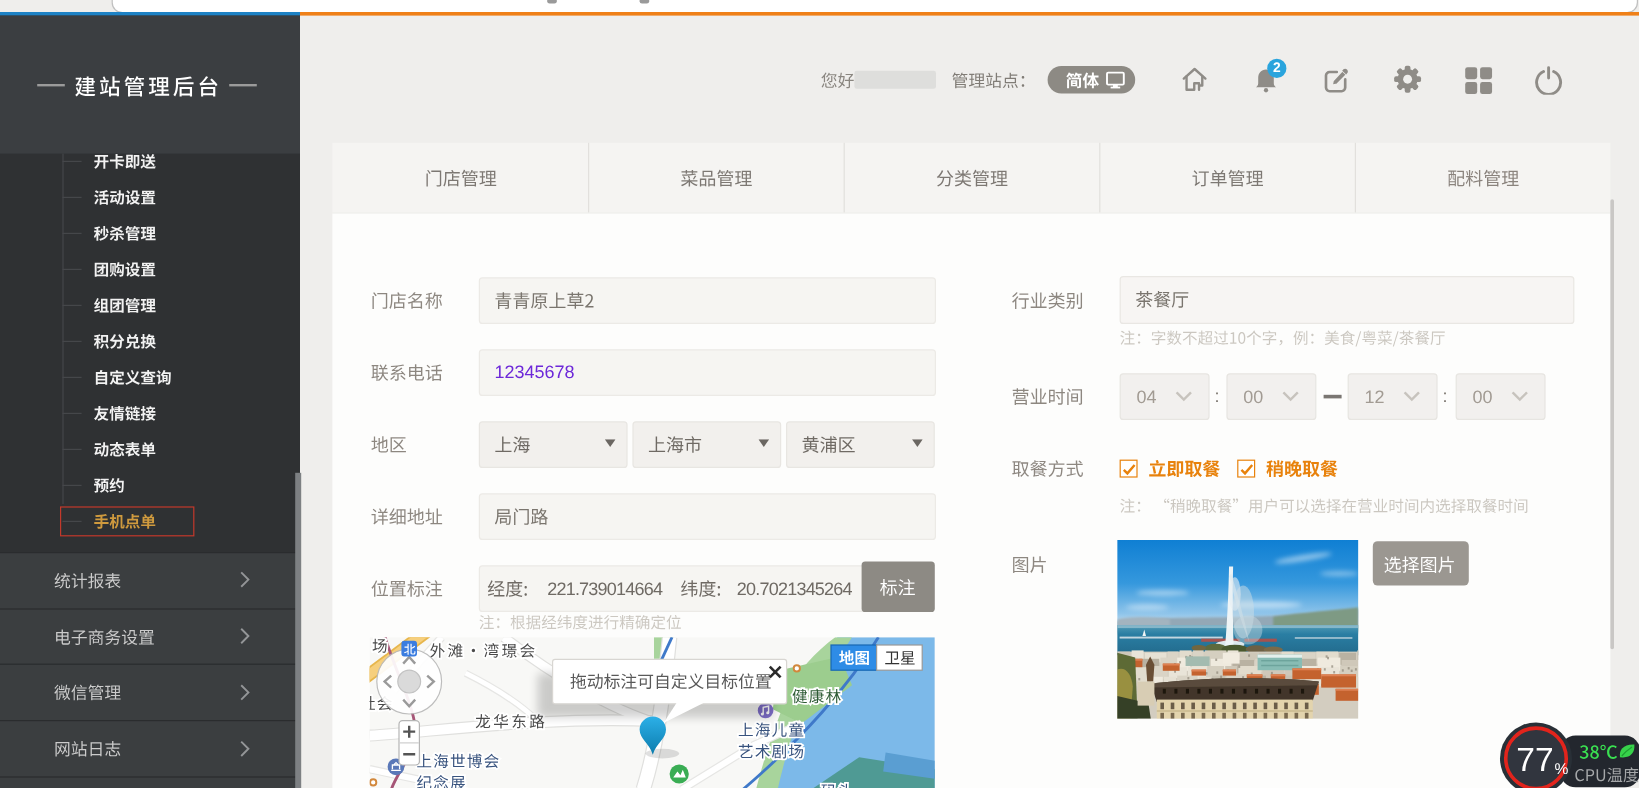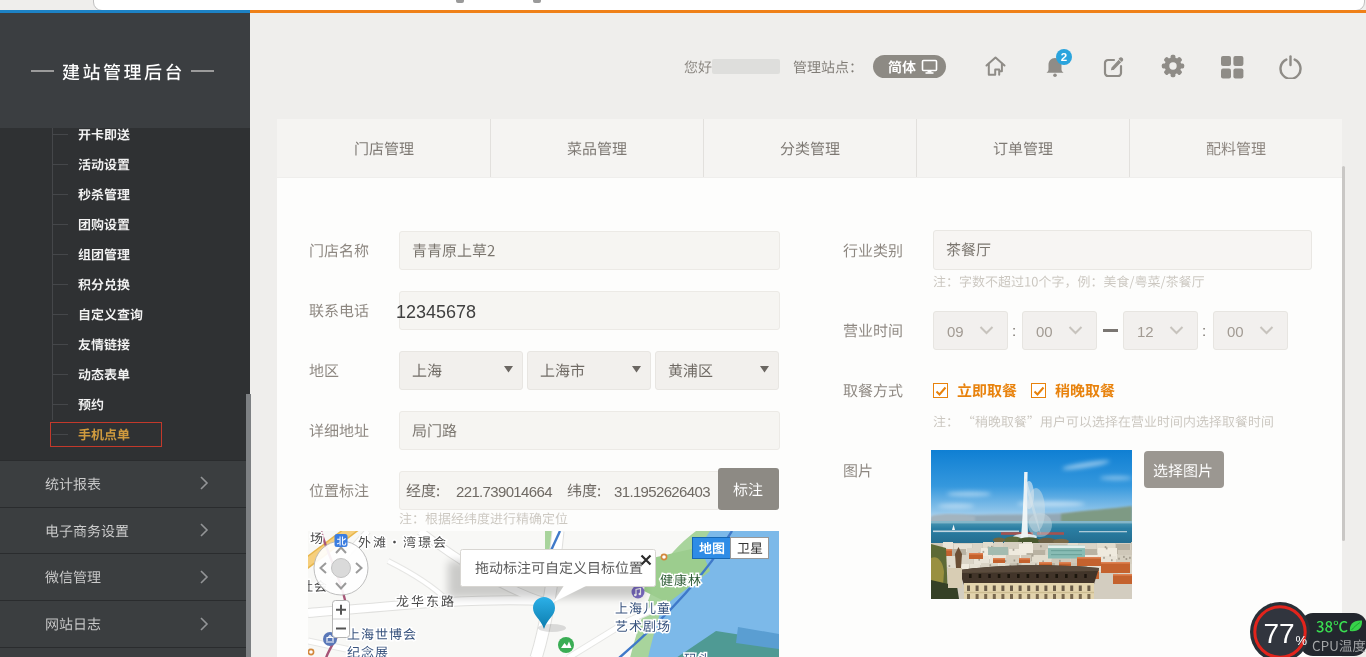--- a/index.html
+++ b/index.html
@@ -393,21 +393,21 @@
           <path transform="translate(0,0)" d="M733 336V265H274V336ZM200 394V-82H274V84H733V3C733 -12 728 -16 711 -17C695 -18 635 -18 574 -16C584 -34 595 -59 599 -78C681 -78 734 -78 767 -68C798 -58 808 -39 808 2V394ZM274 211H733V138H274ZM460 840V773H124V714H460V647H158V589H460V517H59V457H941V517H536V589H845V647H536V714H887V773H536V840Z"></path>
           <path transform="translate(1000,0)" d="M733 336V265H274V336ZM200 394V-82H274V84H733V3C733 -12 728 -16 711 -17C695 -18 635 -18 574 -16C584 -34 595 -59 599 -78C681 -78 734 -78 767 -68C798 -58 808 -39 808 2V394ZM274 211H733V138H274ZM460 840V773H124V714H460V647H158V589H460V517H59V457H941V517H536V589H845V647H536V714H887V773H536V840Z"></path>
           <path transform="translate(2000,0)" d="M369 402H788V308H369ZM369 552H788V459H369ZM699 165C759 100 838 11 876 -42L940 -4C899 48 818 135 758 197ZM371 199C326 132 260 56 200 4C219 -6 250 -26 264 -37C320 17 390 102 442 175ZM131 785V501C131 347 123 132 35 -21C53 -28 85 -48 99 -60C192 101 205 338 205 501V715H943V785ZM530 704C522 678 507 642 492 611H295V248H541V4C541 -8 537 -13 521 -13C506 -14 455 -14 396 -12C405 -32 416 -59 419 -79C496 -79 545 -79 576 -68C605 -57 614 -36 614 3V248H864V611H573C588 636 603 664 617 691Z"></path>
           <path transform="translate(3000,0)" d="M427 825V43H51V-32H950V43H506V441H881V516H506V825Z"></path>
           <path transform="translate(4000,0)" d="M244 399H754V311H244ZM244 542H754V456H244ZM172 602V251H459V154H56V86H459V-78H534V86H947V154H534V251H830V602ZM62 766V698H291V621H364V698H634V621H707V698H941V766H707V840H634V766H364V840H291V766Z"></path>
           <path transform="translate(5000,0)" d="M44 0H505V79H302C265 79 220 75 182 72C354 235 470 384 470 531C470 661 387 746 256 746C163 746 99 704 40 639L93 587C134 636 185 672 245 672C336 672 380 611 380 527C380 401 274 255 44 54Z"></path>
         </g>
       </svg>
     </div>
 <div class="ab" style="left:399px;top:290.5px;width:381px;height:39px;background:#f6f5f2;border:1px solid #eceae6;border-radius:3px;box-sizing:border-box"></div>
-<div class="ab" style="left:396px;top:302px;font-size:18px;color:#404040">12345678</div>
+<div class="ab" style="left:412px;top:302px;font-size:15px;color:#6d28d9">12345678</div>
 <div class="ab" style="left:399px;top:350.5px;width:124px;height:39px;background:#f2f0ed;border:1px solid #e8e6e2;border-radius:3px;box-sizing:border-box"></div>
 <div class="ab" style="left:412px;top:363.1px">
       <svg width="30.0" height="17.2" style="display:block;overflow:visible">
         <g transform="translate(0,13.2) scale(0.015,-0.015)" fill="#6f6a64">
           <path transform="translate(0,0)" d="M427 825V43H51V-32H950V43H506V441H881V516H506V825Z"></path>
           <path transform="translate(1000,0)" d="M95 775C155 746 231 701 268 668L312 725C274 757 198 801 138 826ZM42 484C99 456 171 411 206 379L249 437C212 468 141 510 83 536ZM72 -22 137 -63C180 31 231 157 268 263L210 304C169 189 112 57 72 -22ZM557 469C599 437 646 390 668 356H458L475 497H821L814 356H672L713 386C691 418 641 465 600 497ZM285 356V287H378C366 204 353 126 341 67H786C780 34 772 14 763 5C754 -7 744 -10 726 -10C707 -10 660 -9 608 -4C620 -22 627 -50 629 -69C677 -72 727 -73 755 -70C785 -67 806 -60 826 -34C839 -17 850 13 859 67H935V132H868C872 174 876 225 880 287H963V356H884L892 526C892 537 893 562 893 562H412C406 500 397 428 387 356ZM448 287H810C806 223 802 172 797 132H426ZM532 257C575 220 627 167 651 132L696 164C672 199 620 250 575 284ZM442 841C406 724 344 607 273 532C291 522 324 502 338 490C376 535 413 593 446 658H938V727H479C492 758 504 790 515 822Z"></path>
         </g>
       </svg>
     </div>
 <svg class="ab" style="left:504px;top:366px" width="9" height="7">
@@ -462,21 +462,21 @@
 <div class="ab" style="left:456px;top:482.5px;font-size:15px;letter-spacing:-0.65px;color:#6f6a64">221.739014664</div>
 <div class="ab" style="left:567px;top:483.1px">
       <svg width="34.2" height="17.2" style="display:block;overflow:visible">
         <g transform="translate(0,13.2) scale(0.015,-0.015)" fill="#6f6a64">
           <path transform="translate(0,0)" d="M45 53 59 -19C153 7 280 41 402 73L395 137C265 104 132 72 45 53ZM62 423C76 430 98 436 221 454C178 387 138 334 120 314C89 277 67 252 47 248C55 230 65 196 69 182C88 194 120 204 366 257C364 272 364 300 366 319L168 280C241 370 314 480 377 590L320 627C302 591 282 554 261 519L133 505C192 591 249 701 294 808L229 840C188 718 116 587 94 554C72 520 56 497 39 492C46 473 58 438 62 423ZM616 841V704H409V634H616V525H431V455H616V341H392V271H616V-78H693V271H878C870 148 860 100 847 85C841 77 833 76 821 76C808 76 781 76 749 79C758 62 765 35 766 16C800 14 832 15 850 16C873 18 888 24 902 40C924 65 935 134 947 312C948 322 948 341 948 341H693V455H884V525H693V634H921V704H693V841Z"></path>
           <path transform="translate(1000,0)" d="M386 644V557H225V495H386V329H775V495H937V557H775V644H701V557H458V644ZM701 495V389H458V495ZM757 203C713 151 651 110 579 78C508 111 450 153 408 203ZM239 265V203H369L335 189C376 133 431 86 497 47C403 17 298 -1 192 -10C203 -27 217 -56 222 -74C347 -60 469 -35 576 7C675 -37 792 -65 918 -80C927 -61 946 -31 962 -15C852 -5 749 15 660 46C748 93 821 157 867 243L820 268L807 265ZM473 827C487 801 502 769 513 741H126V468C126 319 119 105 37 -46C56 -52 89 -68 104 -80C188 78 201 309 201 469V670H948V741H598C586 773 566 813 548 845Z"></path>
           <path transform="translate(2000,0)" d="M139 390C175 390 205 418 205 460C205 501 175 530 139 530C102 530 73 501 73 460C73 418 102 390 139 390ZM139 -13C175 -13 205 15 205 56C205 98 175 126 139 126C102 126 73 98 73 56C73 15 102 -13 139 -13Z"></path>
         </g>
       </svg>
     </div>
-<div class="ab" style="left:614px;top:482.5px;font-size:15px;letter-spacing:-0.65px;color:#6f6a64">31.1952626403</div>
+<div class="ab" style="left:614px;top:482.5px;font-size:15px;letter-spacing:-0.65px;color:#6f6a64">20.7021345264</div>
 <div class="ab" style="left:717.5px;top:467.5px;width:61px;height:42px;background:#8d8a84;border-radius:3px"></div>
 <div class="ab" style="left:733px;top:482.1px">
       <svg width="30.0" height="17.2" style="display:block;overflow:visible">
         <g transform="translate(0,13.2) scale(0.015,-0.015)" fill="#ffffff">
           <path transform="translate(0,0)" d="M466 764V693H902V764ZM779 325C826 225 873 95 888 16L957 41C940 120 892 247 843 345ZM491 342C465 236 420 129 364 57C381 49 411 28 425 18C479 94 529 211 560 327ZM422 525V454H636V18C636 5 632 1 617 0C604 0 557 -1 505 1C515 -22 526 -54 529 -76C599 -76 645 -74 674 -62C703 -49 712 -26 712 17V454H956V525ZM202 840V628H49V558H186C153 434 88 290 24 215C38 196 58 165 66 145C116 209 165 314 202 422V-79H277V444C311 395 351 333 368 301L412 360C392 388 306 498 277 531V558H408V628H277V840Z"></path>
           <path transform="translate(1000,0)" d="M94 774C159 743 242 695 284 662L327 724C284 755 200 800 136 828ZM42 497C105 467 187 420 227 388L269 451C227 482 144 526 83 553ZM71 -18 134 -69C194 24 263 150 316 255L262 305C204 191 125 59 71 -18ZM548 819C582 767 617 697 631 653L704 682C689 726 651 793 616 844ZM334 649V578H597V352H372V281H597V23H302V-49H962V23H675V281H902V352H675V578H938V649Z"></path>
         </g>
       </svg>
     </div>
 <div class="ab" style="left:399px;top:512.0px">
@@ -551,21 +551,21 @@
       <svg width="60.0" height="17.2" style="display:block;overflow:visible">
         <g transform="translate(0,13.2) scale(0.015,-0.015)" fill="#8d8780">
           <path transform="translate(0,0)" d="M311 410H698V321H311ZM240 464V267H772V464ZM90 589V395H160V529H846V395H918V589ZM169 203V-83H241V-44H774V-81H848V203ZM241 19V137H774V19ZM639 840V756H356V840H283V756H62V688H283V618H356V688H639V618H714V688H941V756H714V840Z"></path>
           <path transform="translate(1000,0)" d="M854 607C814 497 743 351 688 260L750 228C806 321 874 459 922 575ZM82 589C135 477 194 324 219 236L294 264C266 352 204 499 152 610ZM585 827V46H417V828H340V46H60V-28H943V46H661V827Z"></path>
           <path transform="translate(2000,0)" d="M474 452C527 375 595 269 627 208L693 246C659 307 590 409 536 485ZM324 402V174H153V402ZM324 469H153V688H324ZM81 756V25H153V106H394V756ZM764 835V640H440V566H764V33C764 13 756 6 736 6C714 4 640 4 562 7C573 -15 585 -49 590 -70C690 -70 754 -69 790 -56C826 -44 840 -22 840 33V566H962V640H840V835Z"></path>
           <path transform="translate(3000,0)" d="M91 615V-80H168V615ZM106 791C152 747 204 684 227 644L289 684C265 726 211 785 164 827ZM379 295H619V160H379ZM379 491H619V358H379ZM311 554V98H690V554ZM352 784V713H836V11C836 -2 832 -6 819 -7C806 -7 765 -8 723 -6C733 -25 743 -57 747 -75C808 -75 851 -75 878 -63C904 -50 913 -31 913 11V784Z"></path>
         </g>
       </svg>
     </div>
 <div class="ab" style="left:933px;top:310.5px;width:75px;height:39px;background:#f2f0ee;border:1px solid #e7e5e1;border-radius:3px;box-sizing:border-box"></div>
-    <div class="ab" style="left:947px;top:322.5px;font-size:15px;color:#a29b93">09</div>
+    <div class="ab" style="left:947px;top:322.5px;font-size:15px;color:#a29b93">04</div>
     <svg class="ab" style="left:979px;top:326px" width="15" height="9">
       <path d="M1.5,1 L7.5,7 L13.5,1" stroke="#c7c3bd" stroke-width="2" fill="none"></path>
     </svg>
 <div class="ab" style="left:1012px;top:322px;font-size:15px;color:#7a756e">:</div>
 <div class="ab" style="left:1022px;top:310.5px;width:75px;height:39px;background:#f2f0ee;border:1px solid #e7e5e1;border-radius:3px;box-sizing:border-box"></div>
     <div class="ab" style="left:1036px;top:322.5px;font-size:15px;color:#a29b93">00</div>
     <svg class="ab" style="left:1068px;top:326px" width="15" height="9">
       <path d="M1.5,1 L7.5,7 L13.5,1" stroke="#c7c3bd" stroke-width="2" fill="none"></path>
     </svg>
 <div class="ab" style="left:1103px;top:328.5px;width:15px;height:3px;background:#7a7672"></div>

